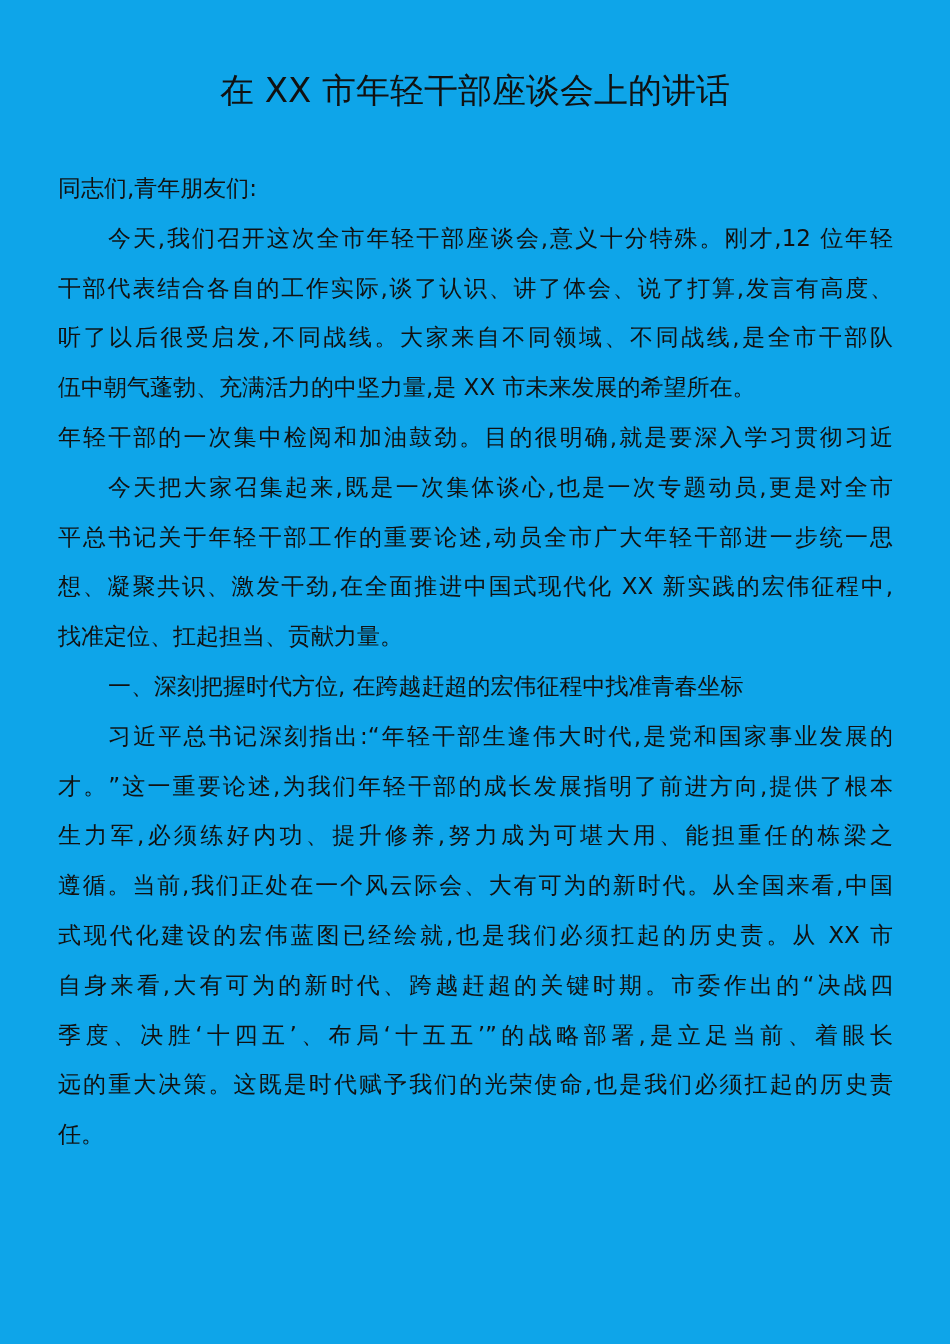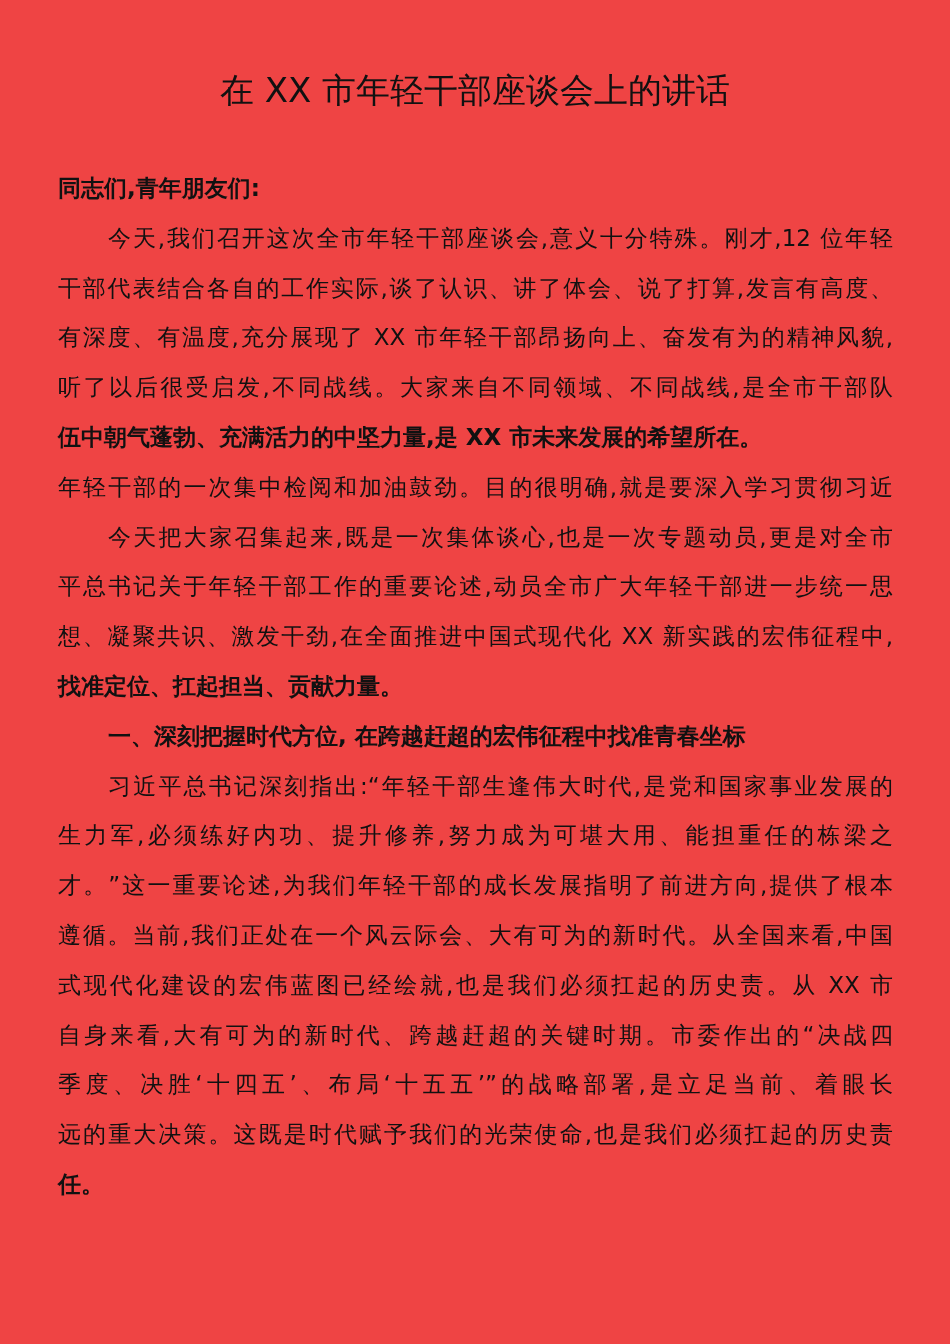--- a/index.html
+++ b/index.html
@@ -13,21 +13,21 @@
     position: relative;
     overflow: hidden;
     font-family: "DejaVu Sans", "Liberation Sans", sans-serif;
     color: #111111;
   }
   .page {
     position: absolute;
     left: 0; top: 0;
     width: 950px;
     height: 1344px;
-    background: #ef4444;
+    background: #0ea5e9;
   }
   .title {
     position: absolute;
     top: 66px;
     left: 0;
     width: 950px;
     text-align: center;
     font-size: 34px;
     line-height: 48px;
     letter-spacing: 0px;
@@ -44,59 +44,57 @@
     line-height: 49.8px;
     font-size: 23px;
     white-space: nowrap;
     text-align: justify;
     text-align-last: justify;
     overflow: visible;
   }
   .line.last {
     text-align: left;
     text-align-last: left;
-    font-weight: bold;
   }
   .line.indent {
     padding-left: 50px;
   }
 </style>
 </head>
 <body>
 
 <div class="page">
   <div class="title">在 XX 市年轻干部座谈会上的讲话</div>
 
   <div class="body-text">
     <div class="line last">同志们,青年朋友们:</div>
 
     <div>
       <div class="line indent">今天,我们召开这次全市年轻干部座谈会,意义十分特殊。刚才,12 位年轻</div>
       <div class="line">干部代表结合各自的工作实际,谈了认识、讲了体会、说了打算,发言有高度、</div>
-      <div class="line">有深度、有温度,充分展现了 XX 市年轻干部昂扬向上、奋发有为的精神风貌,</div>
       <div class="line">听了以后很受启发,不同战线。大家来自不同领域、不同战线,是全市干部队</div>
       <div class="line last">伍中朝气蓬勃、充满活力的中坚力量,是 XX 市未来发展的希望所在。</div>
     </div>
 
     <div>
       <div class="line">年轻干部的一次集中检阅和加油鼓劲。目的很明确,就是要深入学习贯彻习近</div>
       <div class="line indent">今天把大家召集起来,既是一次集体谈心,也是一次专题动员,更是对全市</div>
       <div class="line">平总书记关于年轻干部工作的重要论述,动员全市广大年轻干部进一步统一思</div>
       <div class="line">想、凝聚共识、激发干劲,在全面推进中国式现代化 XX 新实践的宏伟征程中,</div>
       <div class="line last">找准定位、扛起担当、贡献力量。</div>
     </div>
 
     <div>
       <div class="line indent last">一、深刻把握时代方位, 在跨越赶超的宏伟征程中找准青春坐标</div>
     </div>
 
     <div>
       <div class="line indent">习近平总书记深刻指出:“年轻干部生逢伟大时代,是党和国家事业发展的</div>
+      <div class="line">才。”这一重要论述,为我们年轻干部的成长发展指明了前进方向,提供了根本</div>
       <div class="line">生力军,必须练好内功、提升修养,努力成为可堪大用、能担重任的栋梁之</div>
-      <div class="line">才。”这一重要论述,为我们年轻干部的成长发展指明了前进方向,提供了根本</div>
       <div class="line">遵循。当前,我们正处在一个风云际会、大有可为的新时代。从全国来看,中国</div>
       <div class="line">式现代化建设的宏伟蓝图已经绘就,也是我们必须扛起的历史责。从 XX 市</div>
       <div class="line">自身来看,大有可为的新时代、跨越赶超的关键时期。市委作出的“决战四</div>
       <div class="line">季度、决胜‘十四五’、布局‘十五五’”的战略部署,是立足当前、着眼长</div>
       <div class="line">远的重大决策。这既是时代赋予我们的光荣使命,也是我们必须扛起的历史责</div>
       <div class="line last">任。</div>
     </div>
   </div>
 </div>
 

